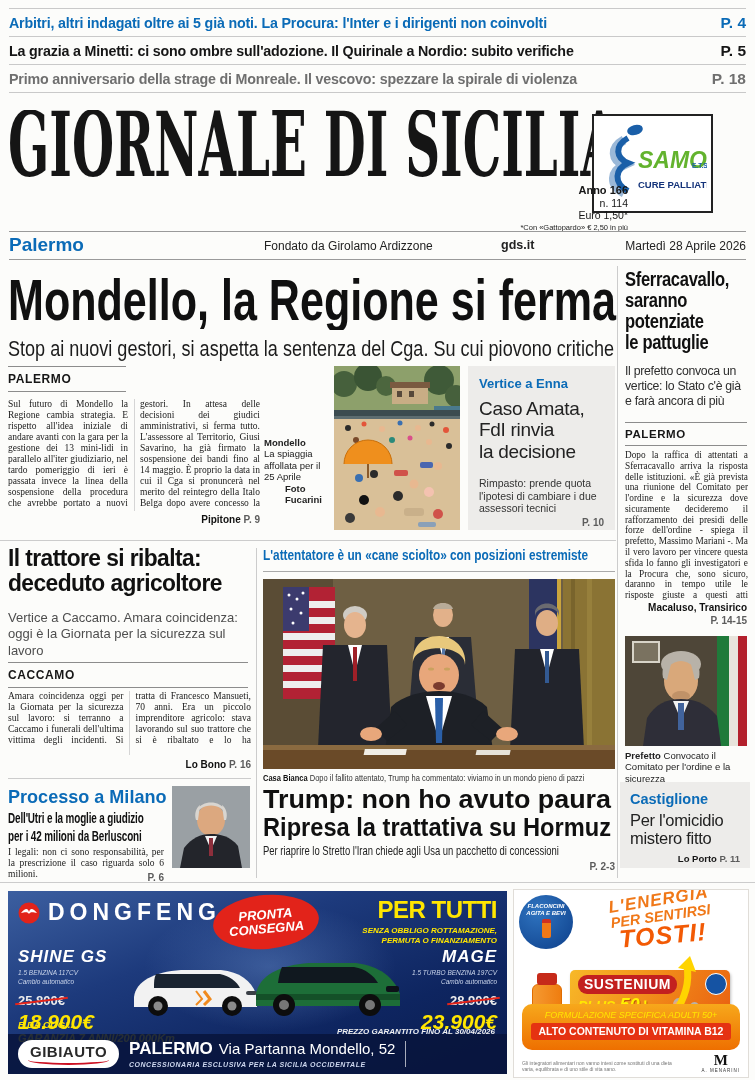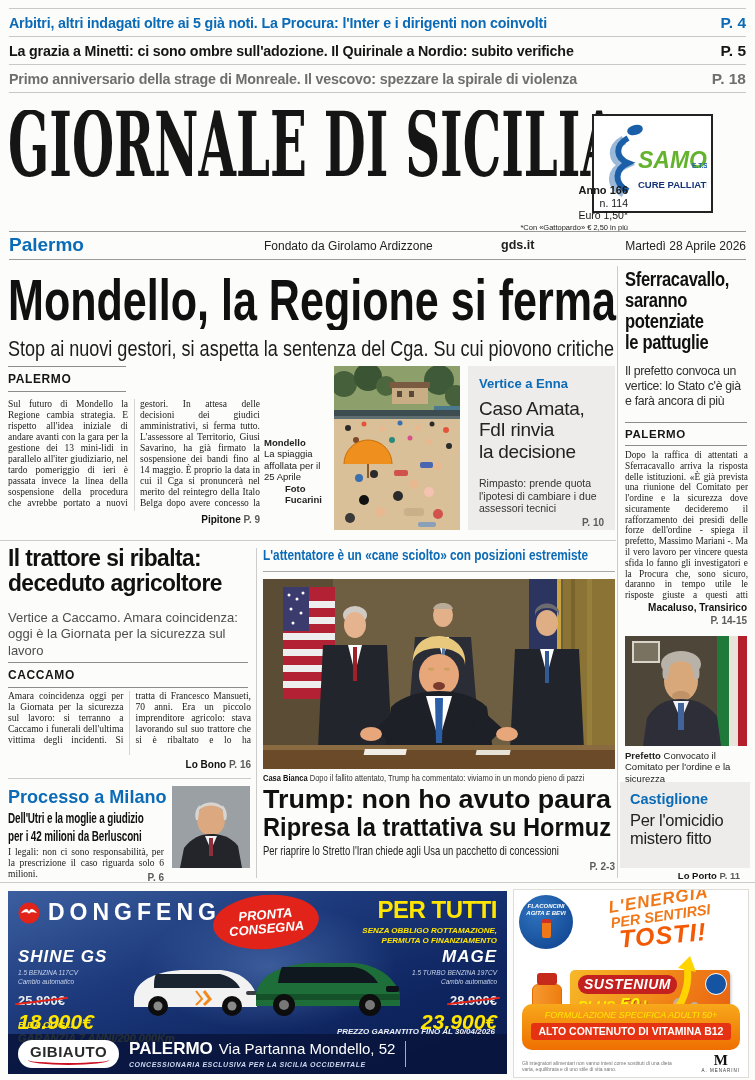--- a/index.html
+++ b/index.html
@@ -72,21 +72,21 @@
   
   #sb-headline{left:625px;top:269px;font-size:19.5px;font-weight:bold;line-height:1.07;
         letter-spacing:-0.4px;transform:scaleX(.85);transform-origin:0 0;color:#101010;}
   #sb-subhead{left:625px;top:364px;width:124px;font-size:12.3px;line-height:1.22;color:#2e2e2e;letter-spacing:-0.3px;}
   #sb-label{left:625px;top:422px;width:122px;font-size:11.5px;}
   #sb-body{left:625px;top:450px;width:123px;height:150px;font-size:9.3px;}
   #sb-byline{left:625px;top:602px;width:122px;line-height:1.25;}
   #sb-caption{left:625px;top:750px;width:122px;}
   #castiglione-box{left:620px;top:782px;width:130px;height:86px;padding:9px 10px;}
   .cast-title{font-size:16.5px;font-weight:400;line-height:1.12;color:#222;margin-top:4px;letter-spacing:-0.3px;}
-  .cast-byline{text-align:right;font-size:9.5px;font-weight:bold;margin-top:22px;}
+  .cast-byline{text-align:right;font-size:9.5px;font-weight:bold;margin-top:5px;}
   
   .photo{display:block;}
   
   #ad-dongfeng{left:8px;top:891px;width:499px;height:183px;overflow:hidden;color:#fff;
         background:linear-gradient(160deg,#3c5fa0 0%,#1d3a7c 35%,#0e2560 70%,#0a1c4e 100%);}
   #ad-dongfeng::before{content:"";position:absolute;left:25%;top:10%;width:55%;height:70%;
         background:radial-gradient(ellipse at 50% 45%,rgba(150,195,255,.28),transparent 65%);}
   .df-logo-row{position:absolute;left:10px;top:8px;display:flex;align-items:center;gap:8px;}
   .df-name{font-weight:bold;font-size:23px;letter-spacing:5px;}
   .df-badge{position:absolute;left:205px;top:4px;width:106px;height:54px;background:#e2231a;border-radius:50%;
@@ -129,21 +129,21 @@
   .su-a1{display:block;font-size:17px;letter-spacing:1px;transform:rotate(-2deg);}
   .su-a2{display:block;font-size:14.5px;transform:rotate(-1deg);}
   .su-a3{display:block;font-size:25px;color:#f25a05;letter-spacing:1px;transform:rotate(2deg);}
   .su-prod{position:absolute;left:18px;top:78px;width:202px;height:74px;}
   .su-bigbottle{position:absolute;left:0;bottom:2px;width:30px;height:56px;border-radius:6px;
         background:linear-gradient(90deg,#f59a31,#ef7d10);border:1px solid #e06c00;box-sizing:border-box;}
   .su-bigbottle::before{content:"";position:absolute;top:-12px;left:4px;right:4px;height:12px;background:#c62a1a;border-radius:3px;}
   .su-box{position:absolute;left:38px;top:2px;width:160px;height:68px;border-radius:5px;
         background:linear-gradient(120deg,#f7b928 0%,#f08418 55%,#e85c10 100%);
         padding:5px 8px;box-sizing:border-box;box-shadow:1px 2px 3px rgba(0,0,0,.25);}
-  .su-name{display:inline-block;background:#c3201f;color:#fff;font-weight:bold;font-style:italic;
+  .su-name{display:inline-block;background:#c3201f;color:#fff;font-weight:bold;
         font-size:14px;letter-spacing:.5px;padding:1px 6px 2px;border-radius:9px;}
   .su-plusrow{margin-top:1px;}
   .su-plus{color:#ffe600;font-weight:bold;font-style:italic;font-size:14px;}
   .su-50{color:#fff200;font-weight:bold;font-style:italic;font-size:18px;text-shadow:1px 1px 0 #c05a10;}
   .su-sub{color:#fff;font-size:5.5px;font-weight:bold;letter-spacing:.4px;margin-top:1px;}
   .su-count{color:#fff;font-size:6.5px;font-weight:bold;margin-top:5px;}
   .su-mini{position:absolute;right:3px;top:3px;width:20px;height:20px;border-radius:50%;
         background:#1553a3;border:1px solid #fff;}
   .su-head{position:absolute;width:11px;height:11px;border-radius:50%;background:#eaa77e;border-top:3px solid #b9b2aa;}
   .su-shirt{position:absolute;width:16px;height:10px;border-radius:3px 3px 0 0;background:#d94f2b;}

